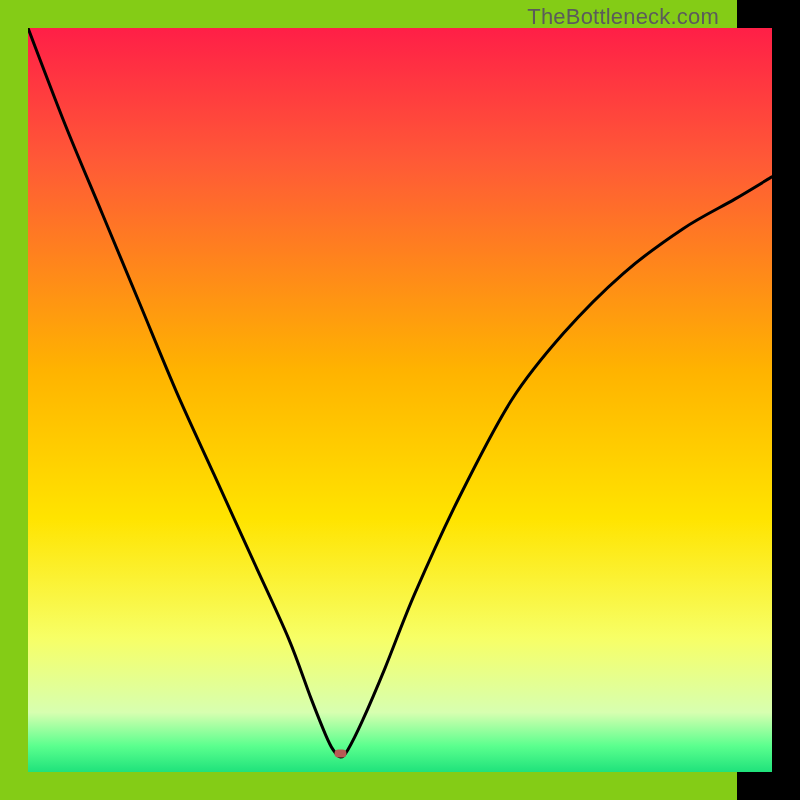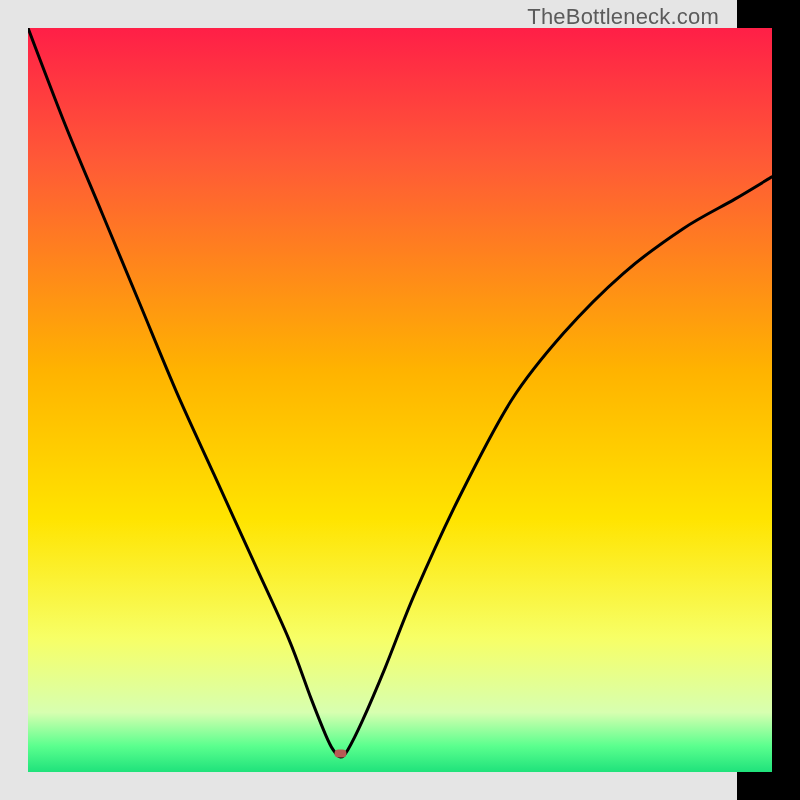--- a/index.html
+++ b/index.html
@@ -8,21 +8,21 @@
     width: 800px;
     height: 800px;
     background: #000;
     font-family: Arial, Helvetica, sans-serif;
     overflow: hidden;
   }
   .stage {
     position: relative;
     width: 737px;
     height: 800px;
-    background: #e5e5e5;
+    background: #84cc16;
   }
   .watermark {
     position: absolute;
     top: 4px;
     right: 18px;
     color: #5b5b5b;
     font-size: 22px;
     font-weight: 500;
     letter-spacing: 0.2px;
     user-select: none;

